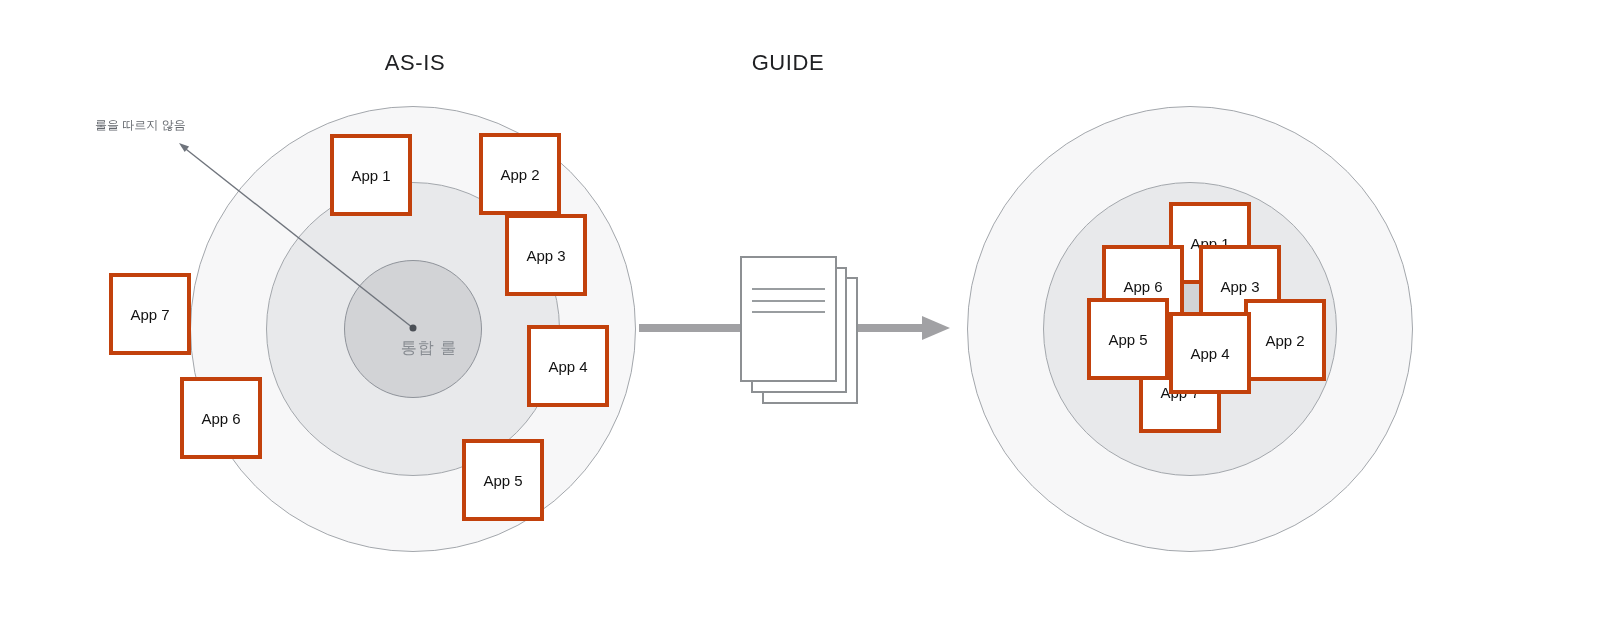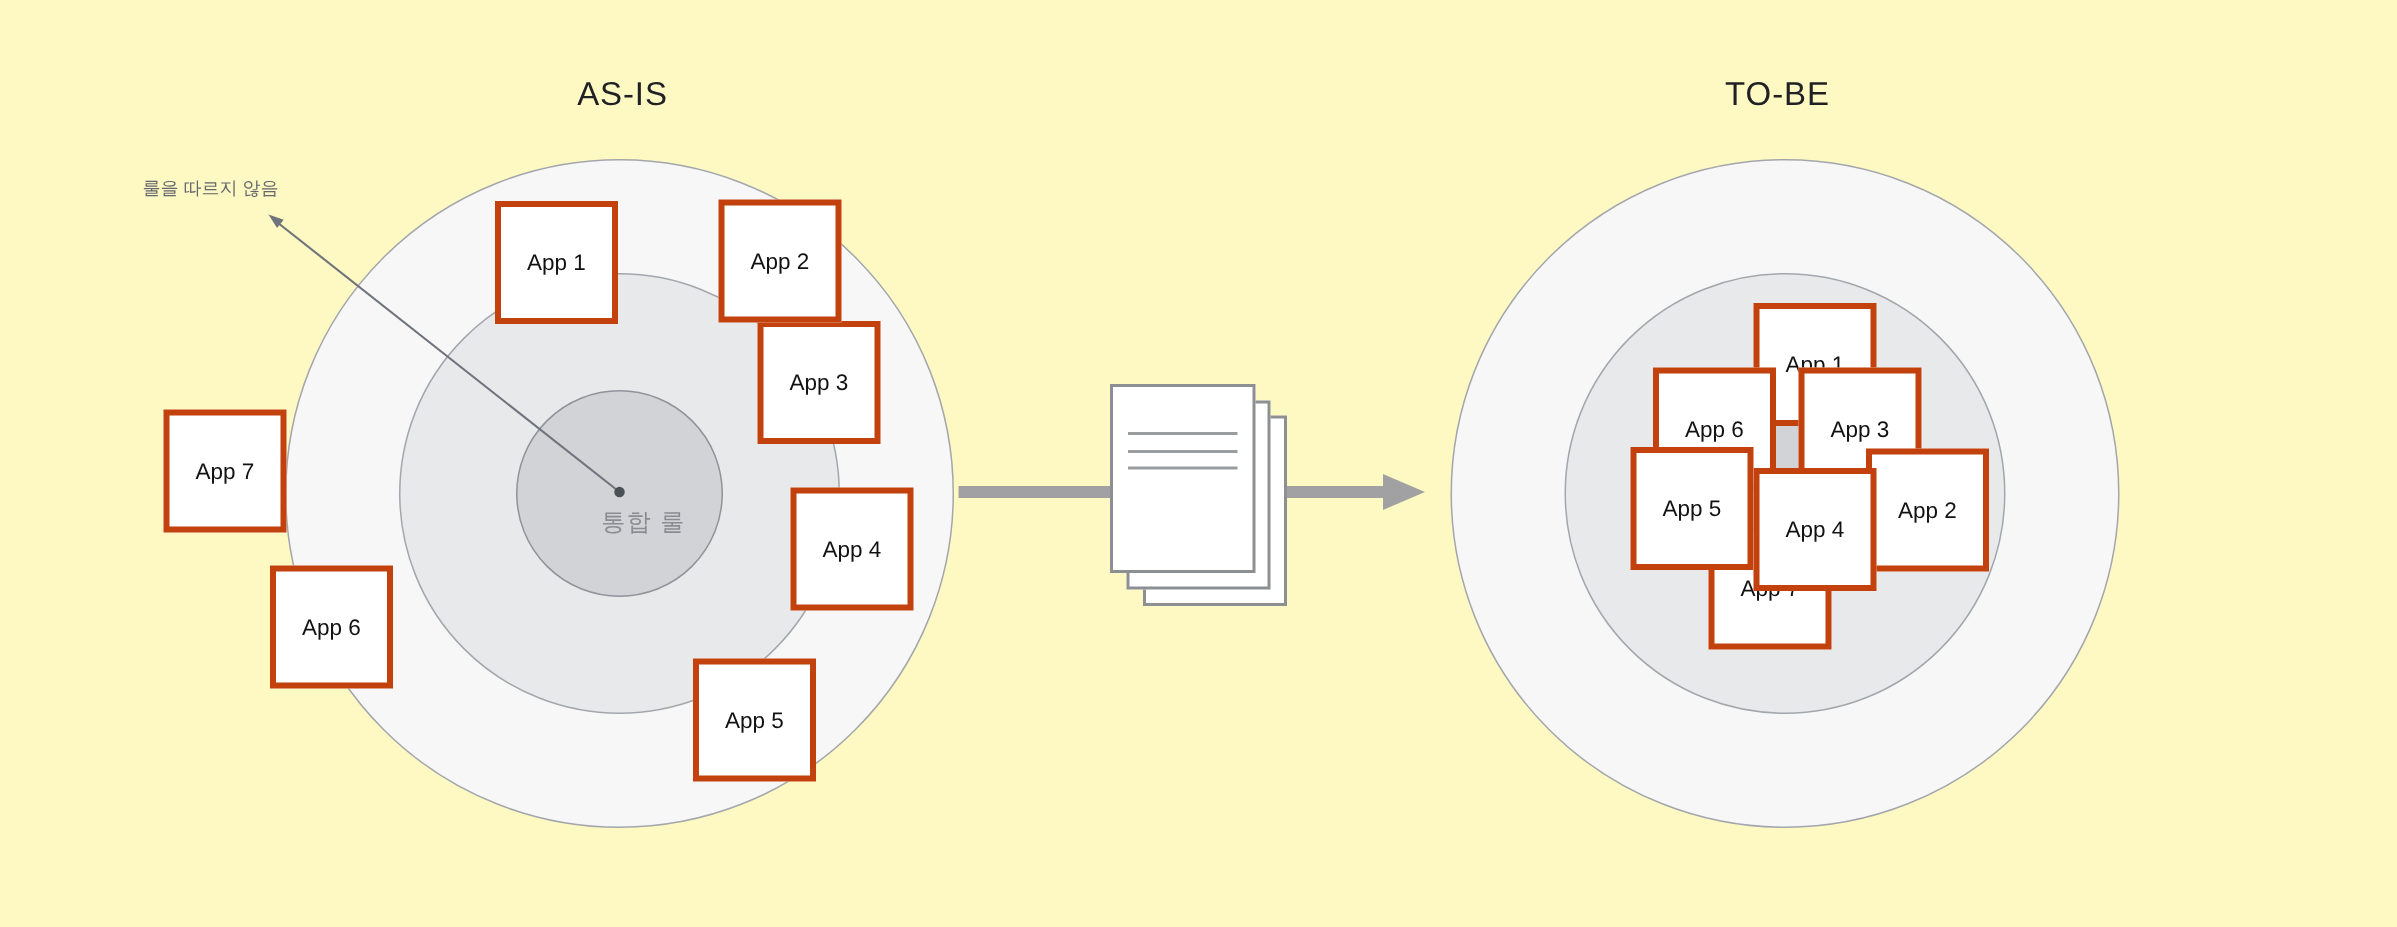--- a/index.html
+++ b/index.html
@@ -3,21 +3,21 @@
 <meta charset="utf-8">
 <style>
   html,body{margin:0;padding:0;}
   body{
     font-family:"Liberation Sans","DejaVu Sans",sans-serif;
     background:#eaeaeb;
   }
   .canvas{
     position:relative;
     width:1598px;height:618px;
-    background:#fef9c3;
+    background:#ffffff;
     overflow:hidden;
   }
   .section-title{
     position:absolute;top:50px;width:200px;
     text-align:center;
     font-size:22px;letter-spacing:0.6px;font-weight:500;
     color:#202124;z-index:5;
   }
   .circle{position:absolute;border-radius:50%;}
   .circle.outer{
@@ -116,33 +116,33 @@
         <span>App 5</span>
       </div>
       <div class="app-box" style="left: 180px; top: 377px; z-index: 14;">
         <span>App 6</span>
       </div>
       <div class="app-box" style="left: 109px; top: 273px; z-index: 14;">
         <span>App 7</span>
       </div>
     </div>
 
+  <div class="section-title" style="left:688px">GUIDE</div>
 
   <div class="guide-arrow-line"></div>
   <div class="guide-arrow-head"></div>
 
   <div class="paper p3"></div>
   <div class="paper p2"></div>
   <div class="paper p1">
     <div class="paper-line l1"></div>
     <div class="paper-line l2"></div>
     <div class="paper-line l3"></div>
   </div>
 
-  <div class="section-title" style="left:1085px">TO-BE</div>
 
   <div class="circle outer" style="left:967px"></div>
   <div class="circle mid" style="left:1043px"></div>
   <div class="circle core" style="left:1121px"></div>
 
   <div>
       <div class="app-box" style="left: 1169px; top: 202px; z-index: 11;">
         <span>App 1</span>
       </div>
       <div class="app-box" style="left: 1139px; top: 351px; z-index: 12;">

